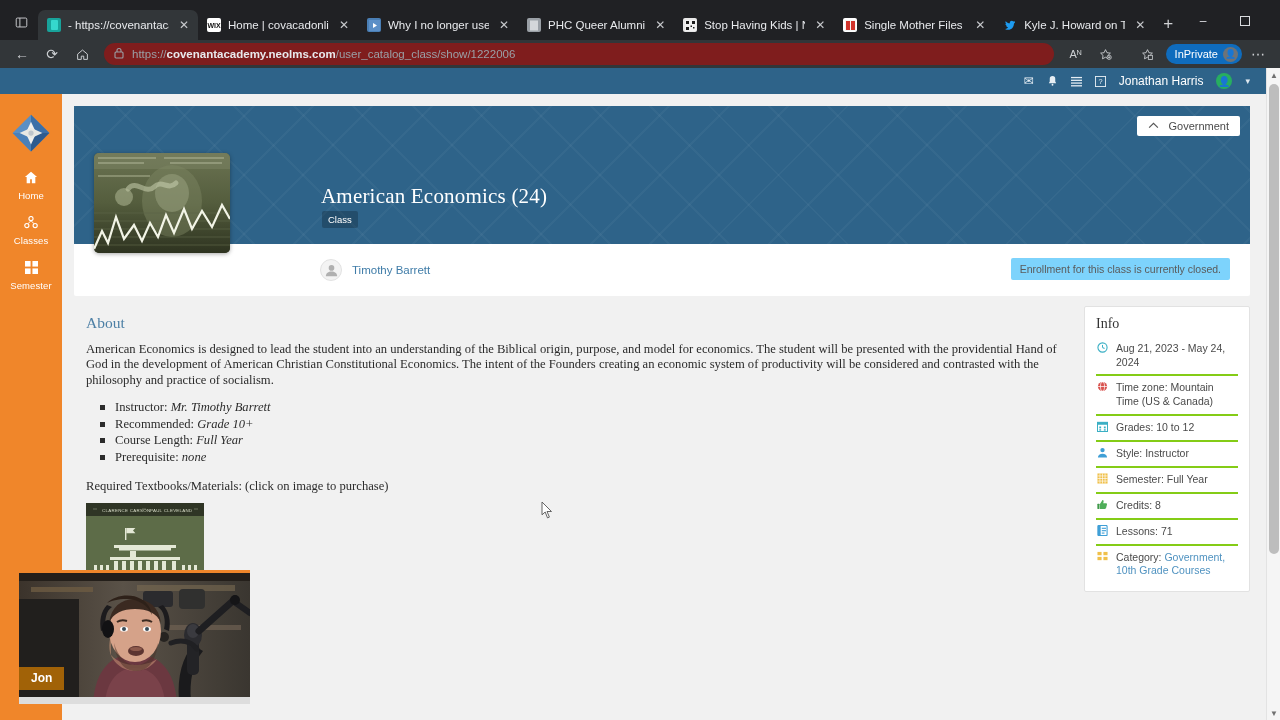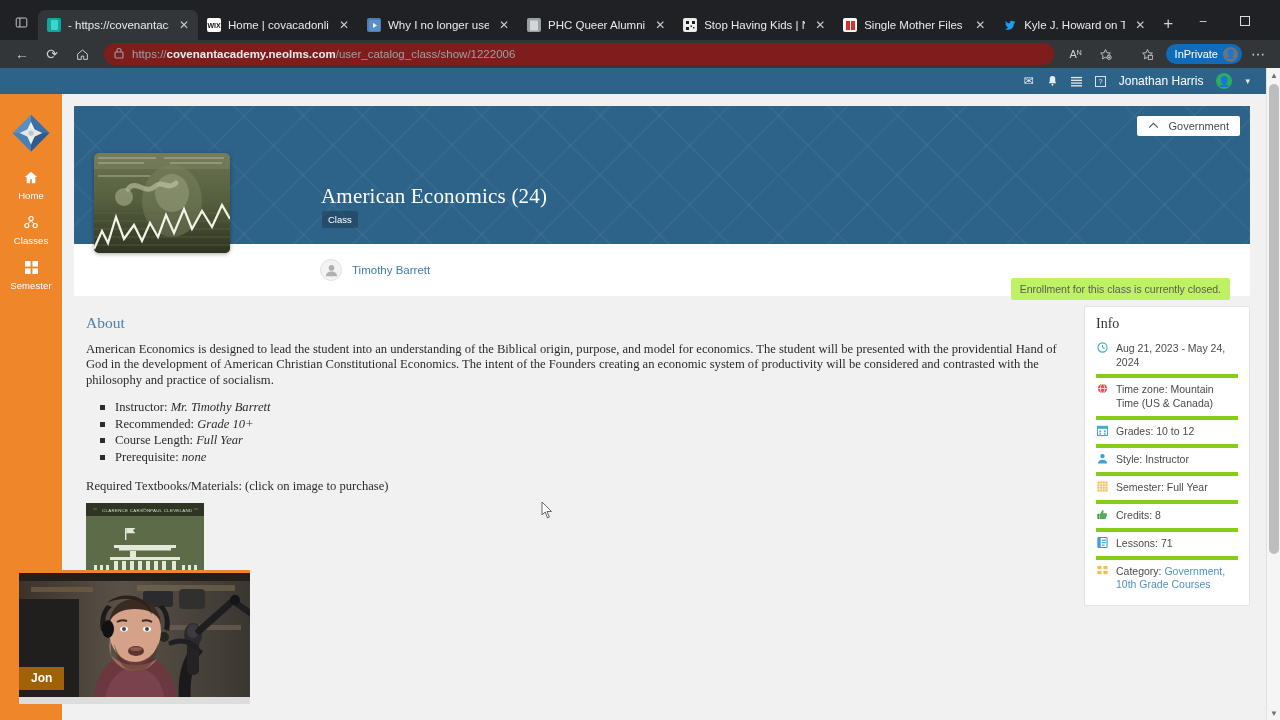--- a/index.html
+++ b/index.html
@@ -148,22 +148,22 @@
     position: relative;
   }
   .teacher { display: flex; align-items: center; gap: 10px; }
   .teacher-av {
     width: 22px; height: 22px; border-radius: 50%; background: #f3f3f3;
     border: 1px solid #e2e2e2; display: flex; align-items: center; justify-content: center;
   }
   .teacher-name { font-size: 11.5px; color: #3f7ca8; }
   .enroll-note {
     position: absolute; right: 20px; top: 14px;
-    background: #bef264; color: #5a5a5a; font-size: 10.5px;
-    padding: 5px 9px; border-radius: 2px; margin-top: 20px;
+    background: #7dd3fc; color: #5a5a5a; font-size: 10.5px;
+    padding: 5px 9px; border-radius: 2px;
   }
 
   
   .lower { display: flex; gap: 14px; padding-top: 18px; }
   .about { flex: 1 1 auto; min-width: 0; padding-left: 12px; }
   .about h2 {
     font-family: "Liberation Serif", serif; font-size: 15.5px; font-weight: 400;
     color: #4c7fa5; margin-bottom: 10px;
   }
   .about p {
@@ -190,21 +190,21 @@
   
   .info-panel {
     flex: 0 0 166px; background: #fff; border: 1px solid #e2e2e2; border-radius: 2px;
     padding: 9px 11px 8px; align-self: flex-start; margin-top: -8px;
   }
   .info-panel h3 {
     font-family: "Liberation Serif", serif; font-size: 14px; font-weight: 400;
     color: #333; margin-bottom: 5px;
   }
   .info-row {
-    display: flex; gap: 8px; padding: 5px 0; border-top: 4px solid #84cc16;
+    display: flex; gap: 8px; padding: 5px 0; border-top: 2px solid #84cc16;
     font-size: 10.5px; color: #4a4a4a; line-height: 1.3; align-items: flex-start;
   }
   .info-row:first-of-type { border-top: none; }
   .info-row .ic { flex: 0 0 12px; font-size: 11px; line-height: 13px; text-align: center; }
   .info-row .tx { flex: 1 1 auto; }
   .info-row .tx a { color: #4f92c0; text-decoration: none; }
 
   
   .vscroll {
     position: absolute; right: 0; top: 0; width: 14px; bottom: 0; background: #f5f5f5;

